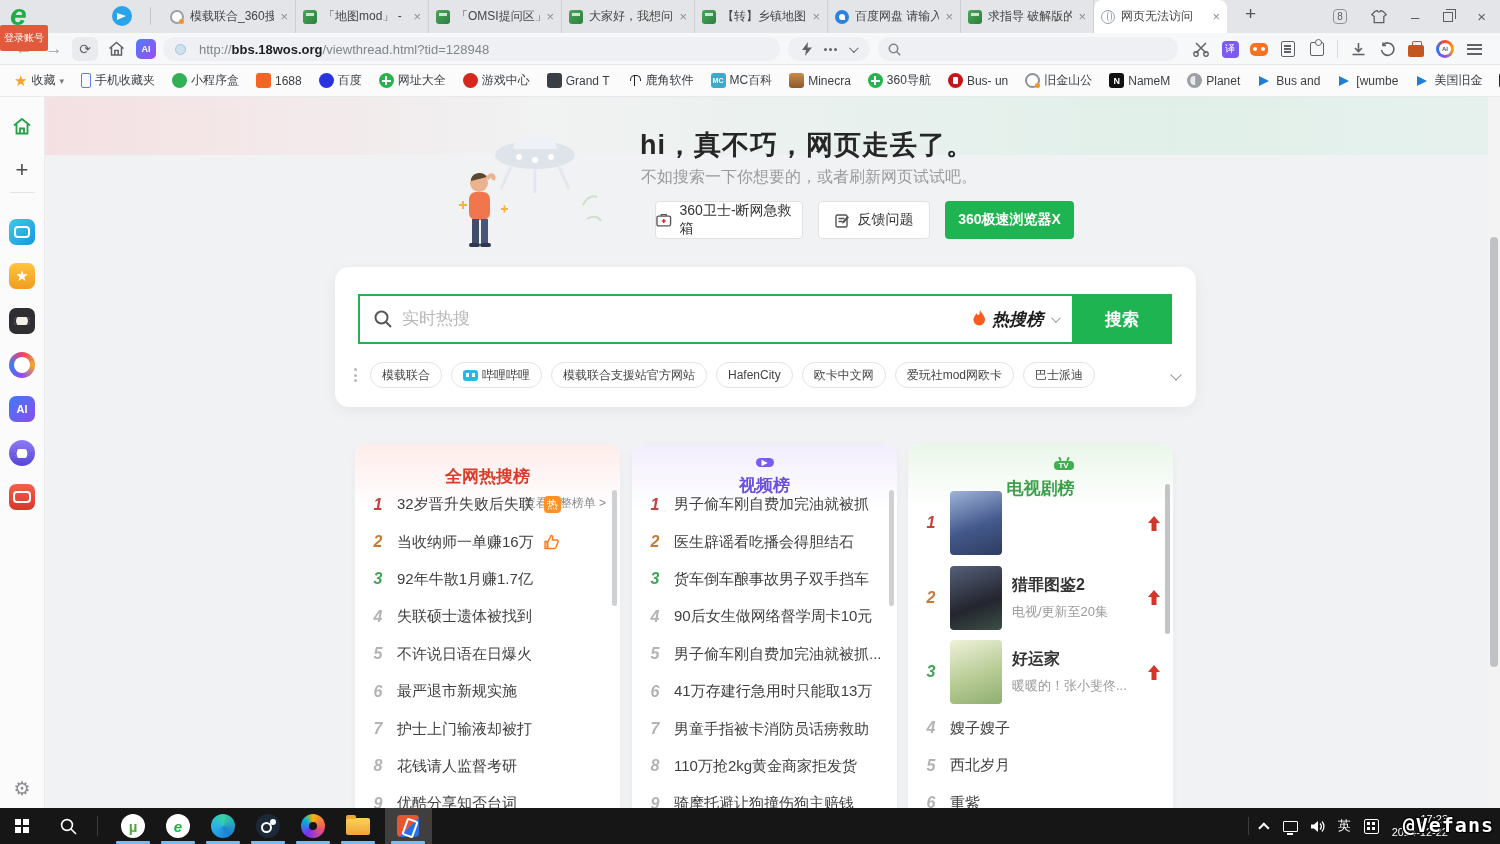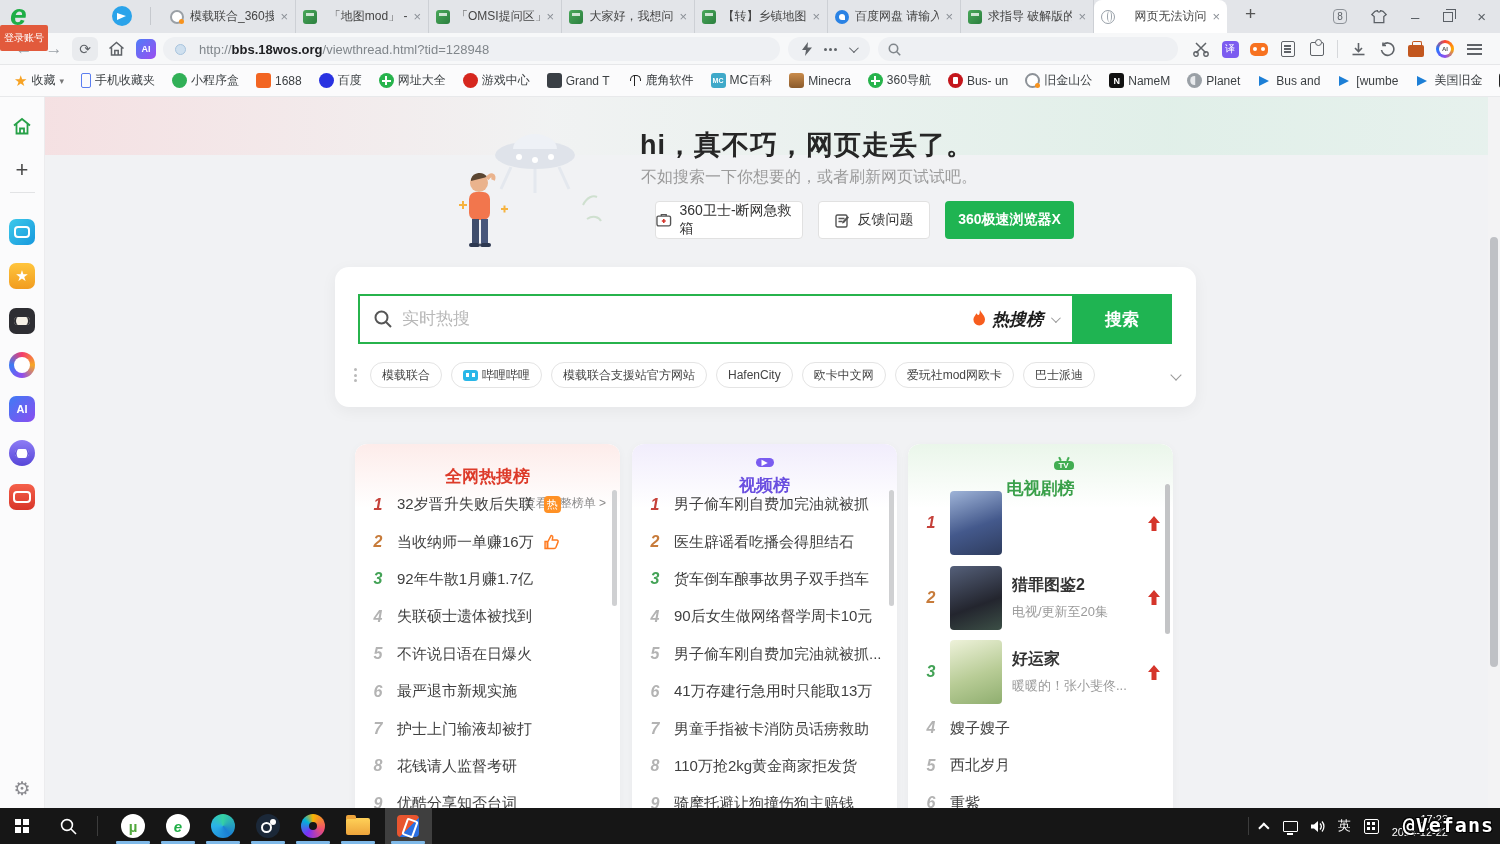--- a/index.html
+++ b/index.html
@@ -9,21 +9,21 @@
   
   .tabstrip { position:absolute; left:0; top:0; width:1500px; height:33px; background:#e3e5e9; }
   .logo360 { position:absolute; left:10px; top:-2px; font-size:30px; font-weight:bold; color:#1fae46; font-style:italic; }
   .login-tip { position:absolute; left:0; top:25px; background:#e25a3c; color:#fff; font-size:10px; padding:6px 4px; border-radius:2px; z-index:60; white-space:nowrap; }
   .msgr { position:absolute; left:112px; top:6px; width:20px; height:20px; border-radius:50%; background:#2aa3ea; }
   .msgr::after { content:""; position:absolute; left:5px; top:7px; width:0; height:0; border-left:9px solid #fff; border-top:3px solid transparent; border-bottom:4px solid transparent; }
   .tstrip-sep { position:absolute; left:150px; top:7px; width:1px; height:18px; background:#c6c9ce; }
   .tabs { position:absolute; left:163px; top:0; height:33px; display:flex; }
   .tab { width:133px; height:33px; display:flex; align-items:center; gap:6px; padding:0 7px; border-right:1px solid #cdd0d5; overflow:hidden; }
   .tab.active { background:#fff; border-radius:8px 8px 0 0; border-right:none; }
-  .tt { flex:1; font-size:12px; color:#454545; white-space:nowrap; overflow:hidden;text-align:right; }
+  .tt { flex:1; font-size:12px; color:#454545; white-space:nowrap; overflow:hidden; }
   .tc { font-size:13px; color:#8b9097; flex:none; }
   .fv { width:14px; height:14px; flex:none; border-radius:3px; position:relative; }
   .fv-mohe { background:linear-gradient(135deg,#4aa85a,#2b7f3e); }
   .fv-mohe::after { content:""; position:absolute; left:3px; top:3px; width:8px; height:3px; background:rgba(255,255,255,.75); }
   .fv-360s { border:2px solid #9aa0a6; border-radius:50%; background:#fff; }
   .fv-360s::after { content:""; position:absolute; right:-2px; bottom:-2px; width:5px; height:5px; border-radius:50%; background:#f7931e; }
   .fv-pan { background:#2a82e4; border-radius:50%; }
   .fv-pan::after { content:""; position:absolute; left:4px; top:4px; width:6px; height:6px; border-radius:50% 50% 0 50%; background:#fff; }
   .fv-globe { border:1.5px solid #98a0a8; border-radius:50%; background:#fff; }
   .fv-globe::after { content:""; position:absolute; left:4.5px; top:0; width:3px; height:11px; border-left:1.5px solid #98a0a8; border-right:1.5px solid #98a0a8; border-radius:50%; }

